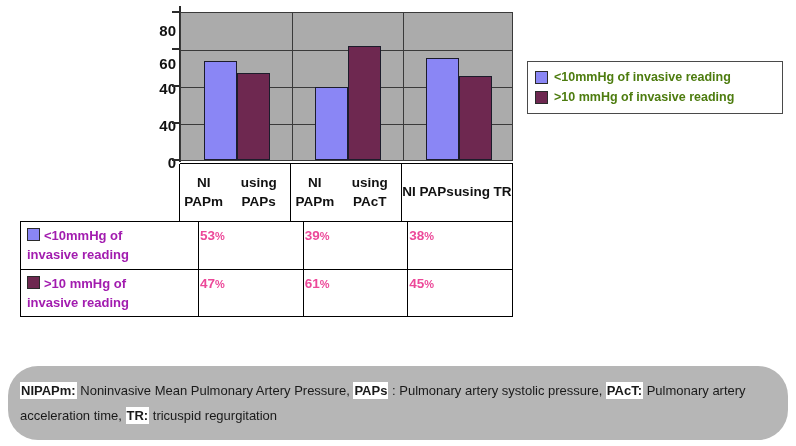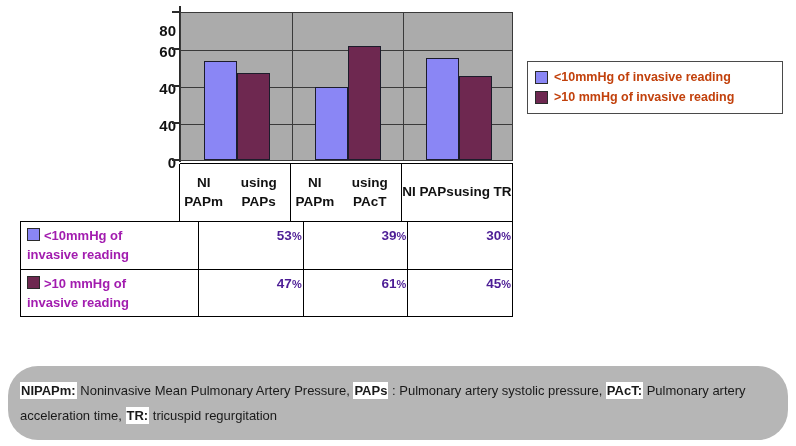--- a/index.html
+++ b/index.html
@@ -134,21 +134,21 @@
     padding: 5px 7px 6px 7px;
     background: #ffffff;
     border: 1px solid #4a4a4a;
     box-sizing: border-box;
   }
   .legend-row {
     display: flex;
     align-items: center;
     font-size: 12.5px;
     font-weight: bold;
-    color: #c2410c;
+    color: #4d7c0f;
     line-height: 1.6;
     white-space: nowrap;
   }
   .legend-swatch {
     width: 11px;
     height: 11px;
     margin-right: 6px;
     border: 1px solid #2b2b2b;
     flex: 0 0 auto;
   }
@@ -183,25 +183,25 @@
   }
   td.series-label-cell .sw-wrap {
     display: inline-block;
     width: 11px;
     height: 11px;
     border: 1px solid #2b2b2b;
     vertical-align: -1px;
     margin-right: 4px;
   }
   td.value-cell {
-    text-align: right;
+    text-align: left;
     padding-top: 6px;
     font-size: 13.5px;
     font-weight: bold;
-    color: #4c1d95;
+    color: #ec4899;
     margin-top: 44px;
   }
   td.value-cell .pct { font-size: 11px; }
 
   
   #footnote-band {
     position: absolute;
     left: 8px;
     top: 366px;
     width: 780px;
@@ -223,21 +223,21 @@
     padding: 1px 1px;
   }
 </style>
 </head>
 <body>
 
 <div id="chart-figure">
 
   <div id="y-axis-labels">
     <div class="y-tick-label" style="top:23px;">80</div>
-    <div class="y-tick-label" style="top:44px;">60</div>
+    <div class="y-tick-label" style="top:56px;">60</div>
     <div class="y-tick-label" style="top:81px;">40</div>
     <div class="y-tick-label" style="top:118px;">40</div>
     <div class="y-tick-label" style="top:155px;">0</div>
   </div>
 
   <div class="axis-line-v"></div>
   <div class="tick-mark" style="top:11px;"></div>
   <div class="tick-mark" style="top:48px;"></div>
   <div class="tick-mark" style="top:85px;"></div>
   <div class="tick-mark" style="top:122px;"></div>
@@ -303,21 +303,21 @@
         </span>
         <span class="lbl-inner">invasive reading</span>
       </td>
       <td class="value-cell">
         <span>53</span><span class="pct">%</span>
       </td>
       <td class="value-cell">
         <span>39</span><span class="pct">%</span>
       </td>
       <td class="value-cell">
-        <span>30</span><span class="pct">%</span>
+        <span>38</span><span class="pct">%</span>
       </td>
     </tr>
     <tr>
       <td class="series-label-cell">
         <span class="lbl-inner">
           <span class="sw-wrap sw-b"></span><span>&gt;10 mmHg of</span>
         </span>
         <span class="lbl-inner">invasive reading</span>
       </td>
       <td class="value-cell">

